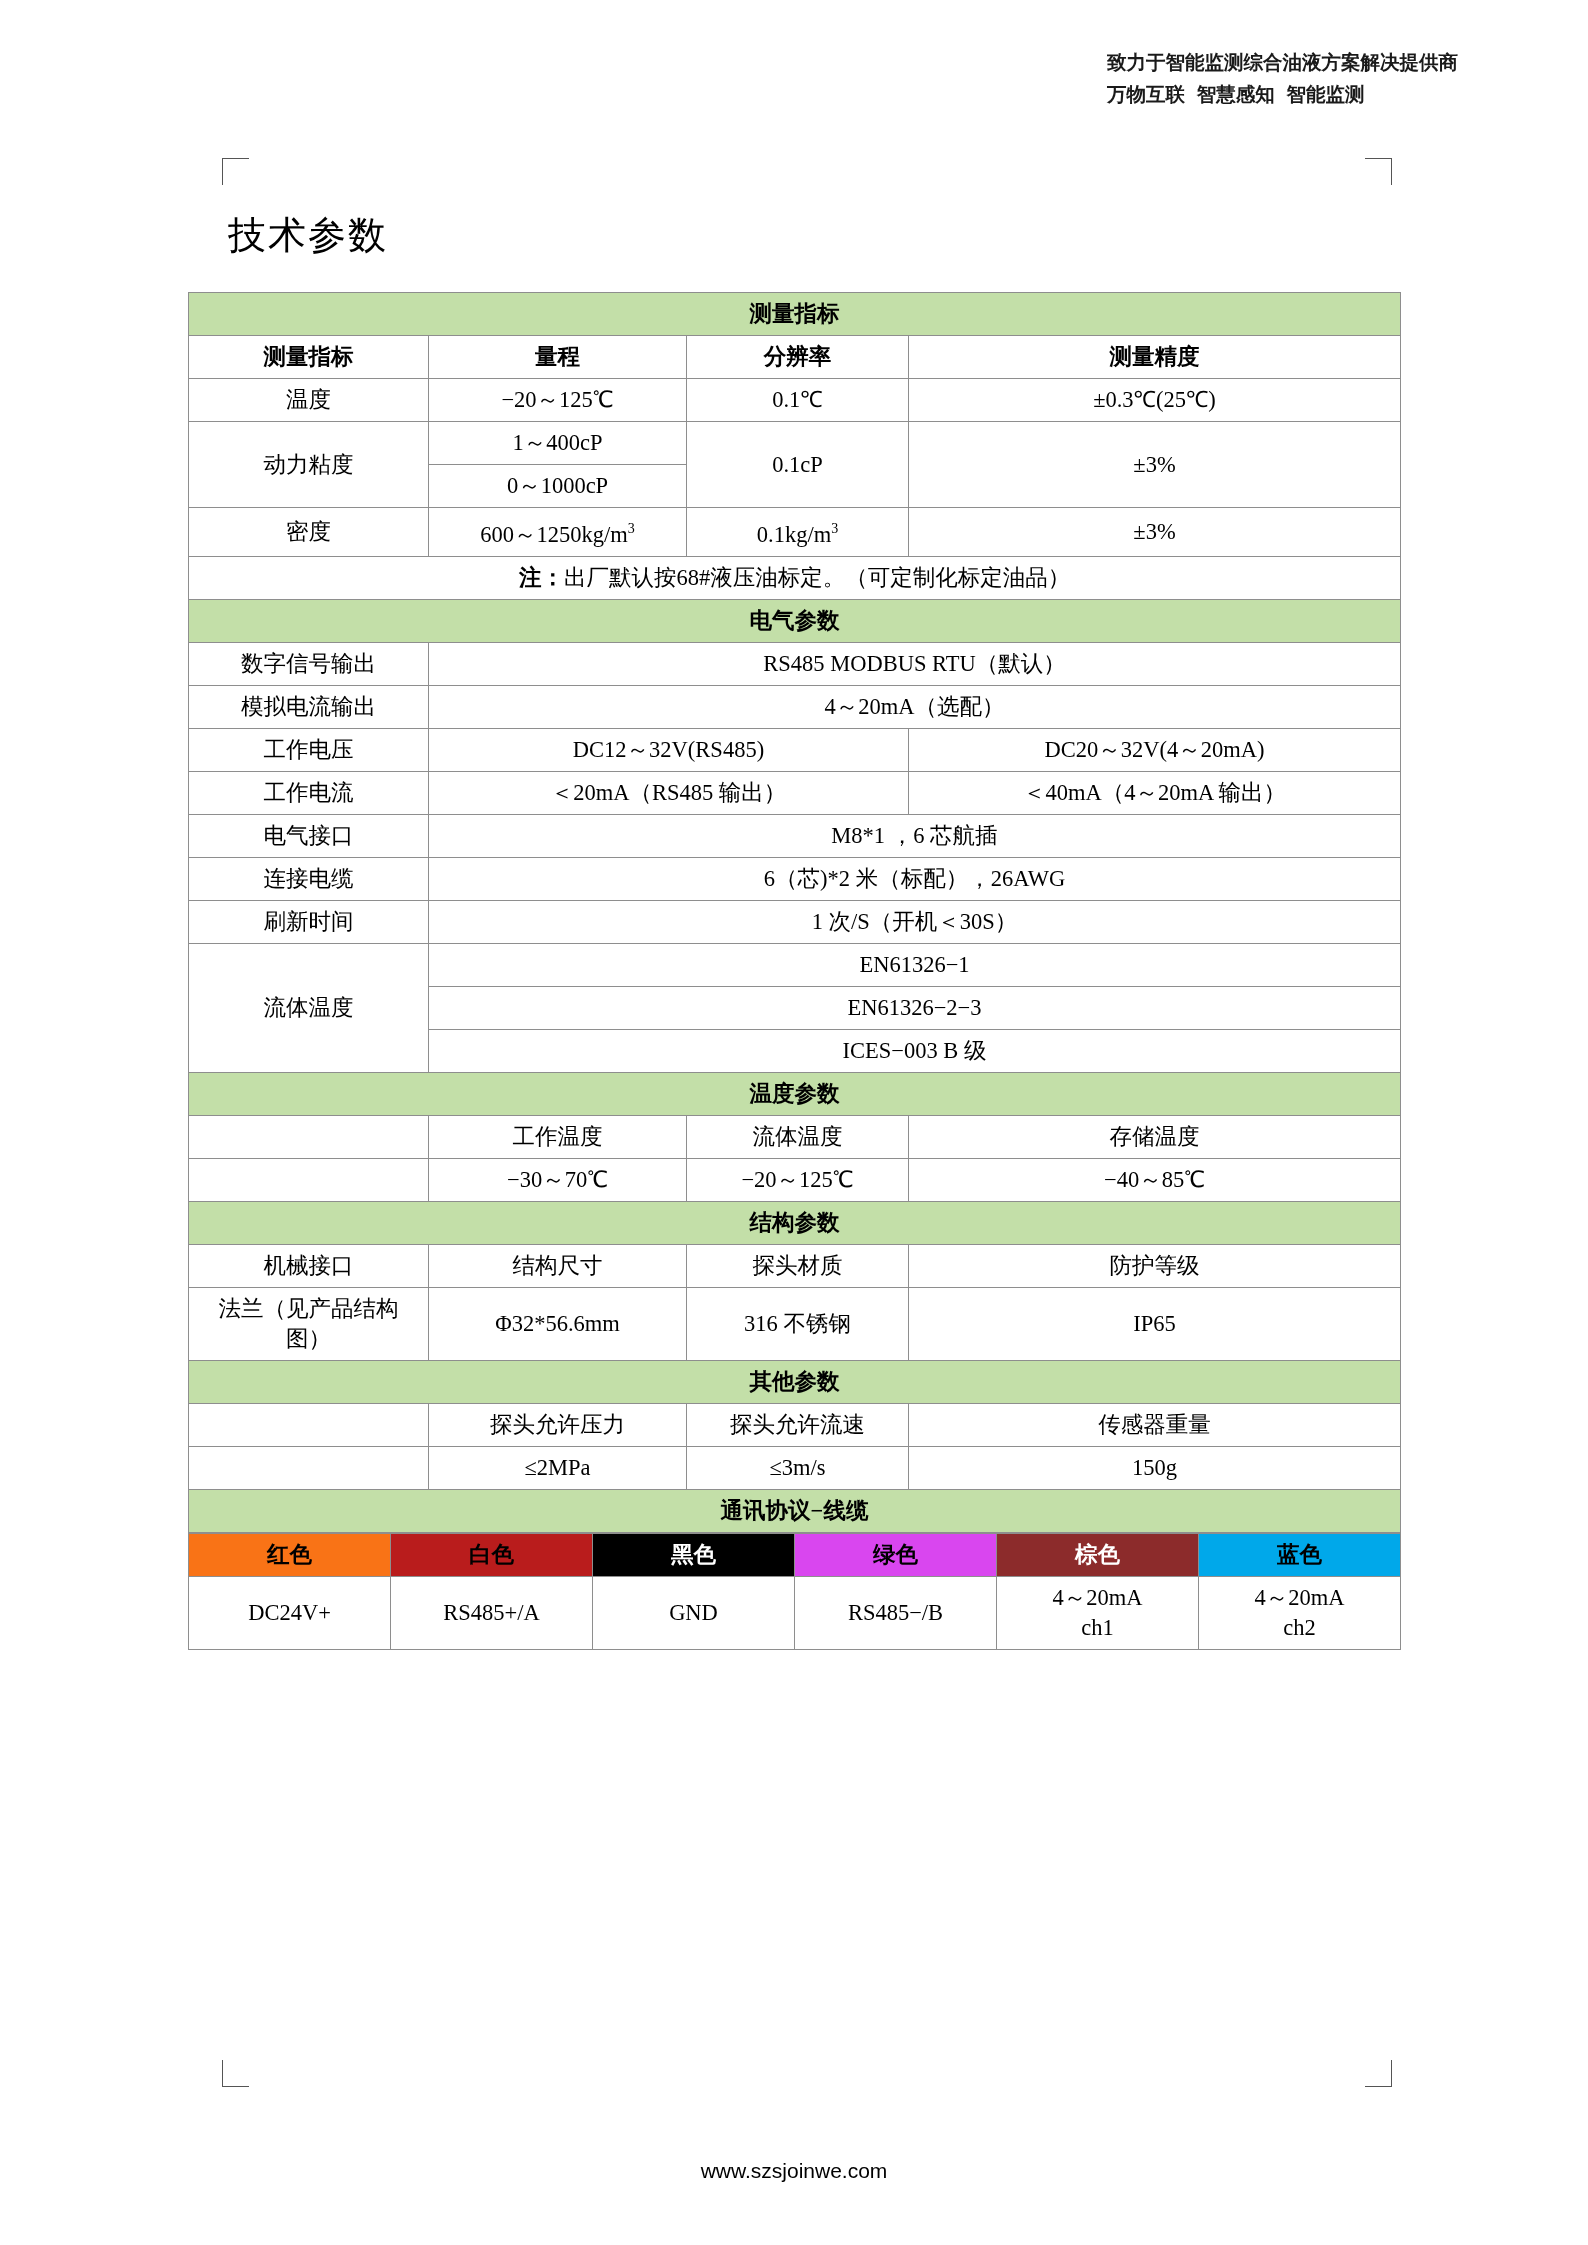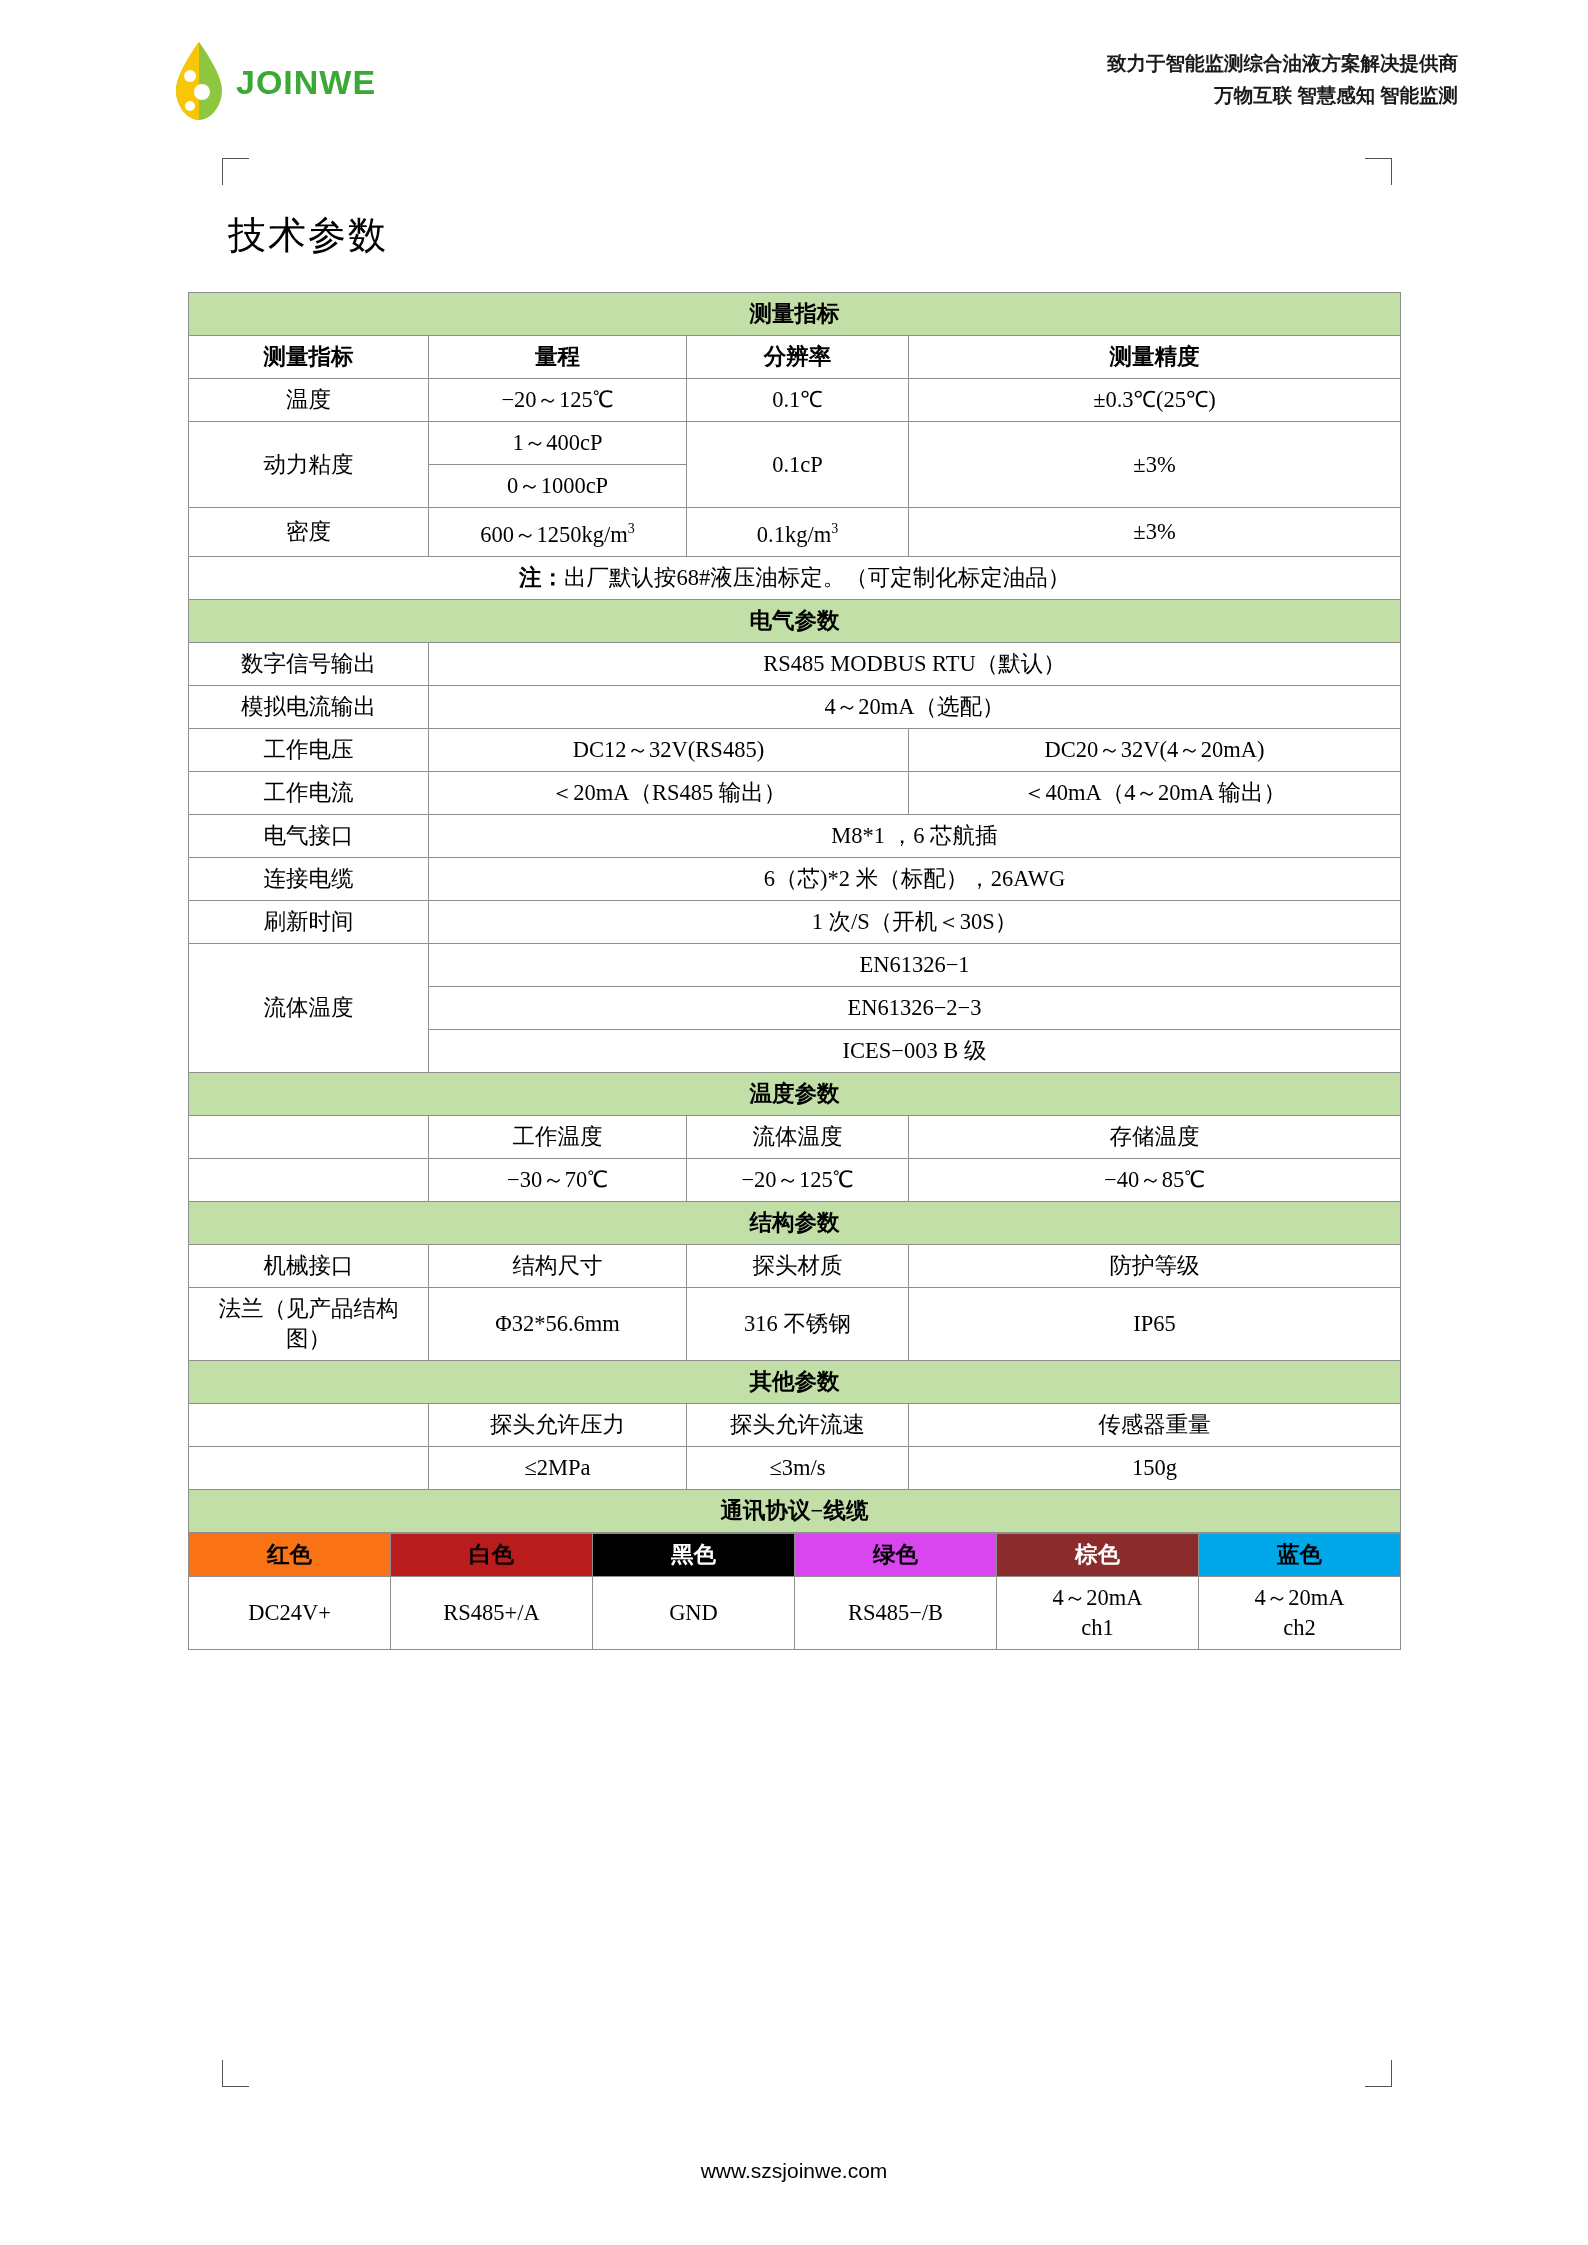--- a/index.html
+++ b/index.html
@@ -46,22 +46,21 @@
     font-weight: bold;
     font-size: 34px;
     letter-spacing: 1px;
     color: #3aa935;
     margin-left: 6px;
   }
   .header-slogan {
     position: absolute;
     right: 130px;
     top: 20px;
-    text-align: right;
-    font-family: Liberation Serif, serif;
+    font-family: Liberation Mono, monospace;
     font-size: 19.5px;
     line-height: 32px;
     color: #1a1a1a;
     font-weight: bold;
   }
 
   
   .crop {
     position: absolute;
     width: 26px;
@@ -160,32 +159,20 @@
     font-size: 21px;
     color: #000000;
   }
 </style>
 </head>
 <body>
 
 <div class="page">
 
   <div class="header">
-    <div class="logo-wrap">
-      <div class="logo-mark">
-        <svg width="62" height="84" viewBox="0 0 62 84" xmlns="http://www.w3.org/2000/svg">
-          <path d="M31 2 C31 2 8 33 8 50 C8 66 19 80 31 80 C43 80 54 66 54 50 C54 33 31 2 31 2 Z" fill="#8dc63f"></path>
-          <path d="M31 2 C31 2 8 33 8 50 C8 66 19 80 31 80 L31 2 Z" fill="#f9c606"></path>
-          <circle cx="22" cy="36" r="6" fill="#ffffff"></circle>
-          <circle cx="34" cy="52" r="8" fill="#ffffff"></circle>
-          <circle cx="22" cy="66" r="5" fill="#ffffff"></circle>
-        </svg>
-      </div>
-      <div class="logo-text">JOINWE</div>
-    </div>
     <div class="header-slogan">
       <div>致力于智能监测综合油液方案解决提供商</div>
       <div>万物互联 智慧感知 智能监测</div>
     </div>
   </div>
 
   <div class="crop tl"></div>
   <div class="crop tr"></div>
   <div class="crop bl"></div>
   <div class="crop br"></div>

